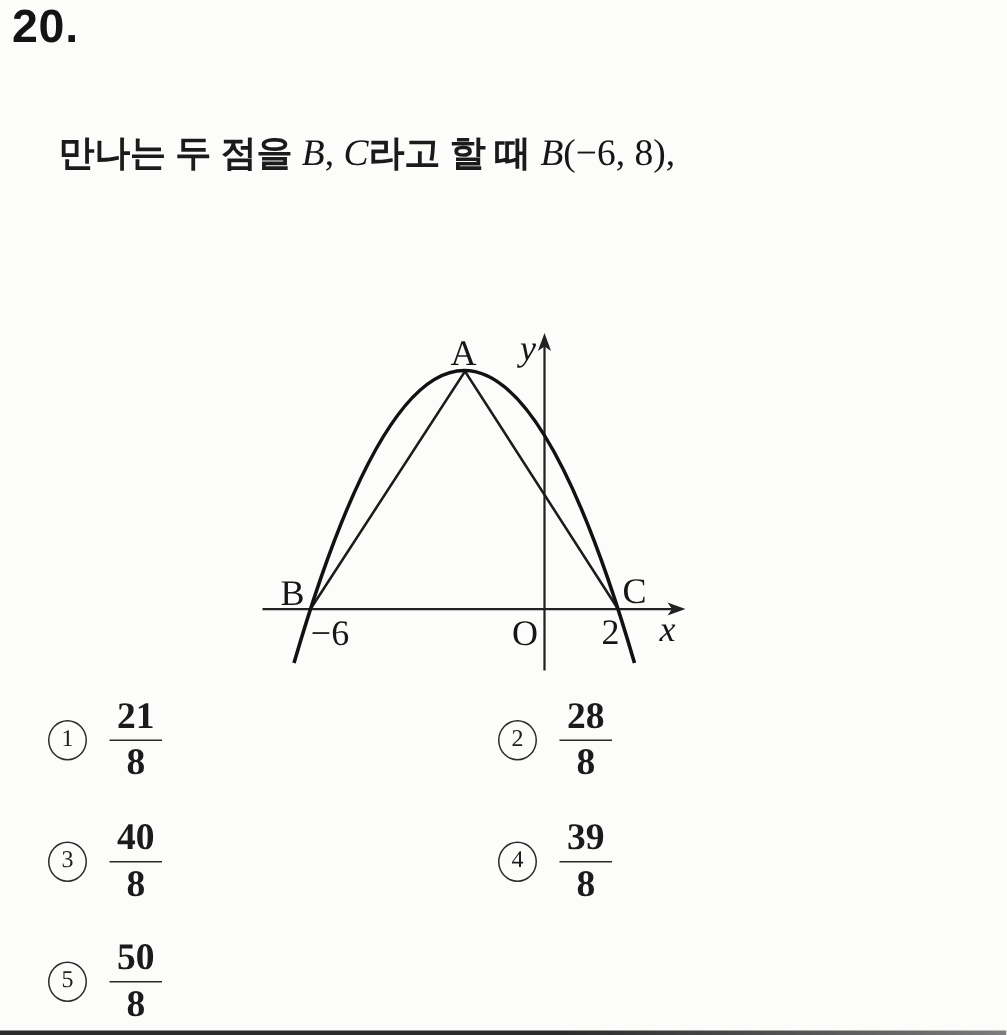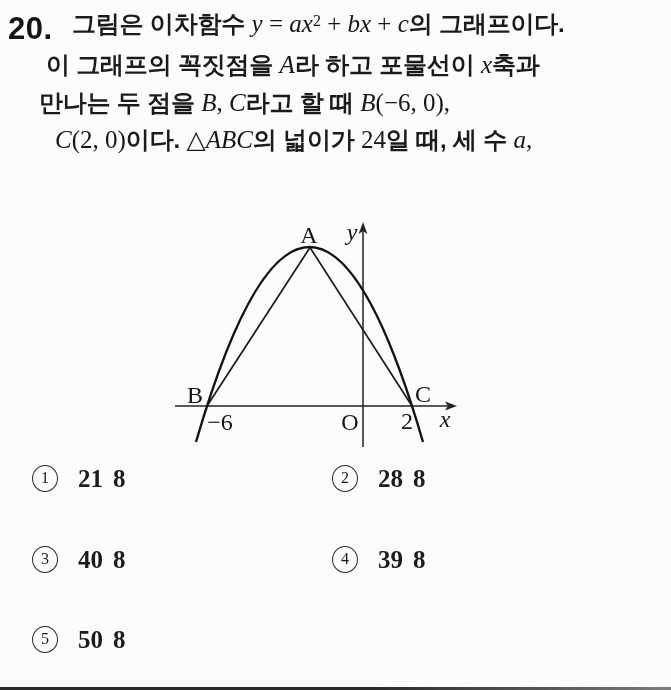--- a/index.html
+++ b/index.html
@@ -2,21 +2,21 @@
 <html><head>
 <meta charset="utf-8">
 <style>
   html,body { margin:0; padding:0; }
   #page {
     position:relative; width:671px; height:690px;
     background:#fcfcfb; overflow:hidden;
     color:#1b1b1b;
   }
   .qnum {
-    position:absolute; left:8px; top:11px;
+    position:absolute; left:8px; top:0;
     font-family:"Liberation Sans", sans-serif;
     font-weight:800; font-size:31px; color:#141414;
     letter-spacing:0.5px;
   }
   .tline { position:absolute; white-space:nowrap; line-height:32px; }
   .kr {
     font-family:"Liberation Sans", sans-serif;
     font-weight:700; font-size:24px; color:#1b1b1b;
     letter-spacing:-0.2px;
   }
@@ -44,45 +44,42 @@
     position:absolute; display:flex; align-items:center; gap:15px;
   }
   .cnum {
     width:24px; height:24px; flex:0 0 auto;
     border:1.7px solid #2a2a2a; border-radius:50%;
     display:flex; align-items:center; justify-content:center;
     font-family:"Liberation Serif", serif; font-size:16px;
     color:#1d1d1d; padding-bottom:1px; box-sizing:content-box;
   }
   .frac {
-    display:inline-flex; align-items:center;
+    display:inline-flex; flex-direction:column; align-items:center;
     font-family:"Liberation Serif", serif; font-size:25px;
     font-weight:600; color:#1b1b1b;
   }
   .frac .num, .frac .den { padding:0 5px; line-height:26px; }
   .frac .bar {
     align-self:stretch; height:0;
     border-top:1.8px solid #2a2a2a; margin:2px 0 2px;
   }
   #bottom-rule {
     position:absolute; left:0; top:687px; width:100%; height:2.6px;
     background:linear-gradient(to right,#2a2a2a 0%,#2a2a2a 55%,#555555 80%,#7d7d7d 100%);
   }
 </style>
 </head>
 <body>
 
 <div id="page">
 
   <span class="qnum">20.</span>
 
-  <div class="tline" style="left:72px; top:8px"><span class="kr">그림은 이차함수 </span><span class="it">y</span><span class="rm"> = </span><span class="it">ax</span><span class="sup">2</span><span class="rm"> + </span><span class="it">bx</span><span class="rm"> + </span><span class="it">c</span><span class="kr">의 그래프이다.</span></div>
-  <div class="tline" style="left:46px; top:49px"><span class="kr">이 그래프의 꼭짓점을 </span><span class="it">A</span><span class="kr">라 하고 포물선이 </span><span class="it">x</span><span class="kr">축과</span></div>
-  <div class="tline" style="left:39px; top:87px"><span class="kr">만나는 두 점을 </span><span class="it">B</span><span class="rm">, </span><span class="it">C</span><span class="kr">라고 할 때 </span><span class="it">B</span><span class="rm">(−6, 0),</span></div>
-  <div class="tline" style="left:55px; top:124px"><span class="it">C</span><span class="rm">(2, 0)</span><span class="kr">이다. </span><span class="rm">△</span><span class="it">ABC</span><span class="kr">의 넓이가 </span><span class="rm">24</span><span class="kr">일 때, 세 수 </span><span class="it">a</span><span class="rm">,</span></div>
+  <div class="tline" style="left:39px; top:87px"><span class="kr">만나는 두 점을 </span><span class="it">B</span><span class="rm">, </span><span class="it">C</span><span class="kr">라고 할 때 </span><span class="it">B</span><span class="rm">(−6, 8),</span></div>
 
   <svg id="figure" width="315" height="245" viewBox="0 0 315 245">
 
     <line x1="20" y1="196" x2="297" y2="196" stroke="#222222" stroke-width="1.5"></line>
     <path d="M 302 196 L 290 191.6 L 293 196 L 290 200.4 Z" fill="#222222"></path>
 
     <line x1="208" y1="237" x2="208" y2="17" stroke="#222222" stroke-width="1.5"></line>
     <path d="M 208 12 L 203.6 24 L 208 21 L 212.4 24 Z" fill="#222222"></path>
 
     <path d="M 52 196 L 155 37.5 L 257 196" fill="none" stroke="#1c1c1c" stroke-width="1.7"></path>

